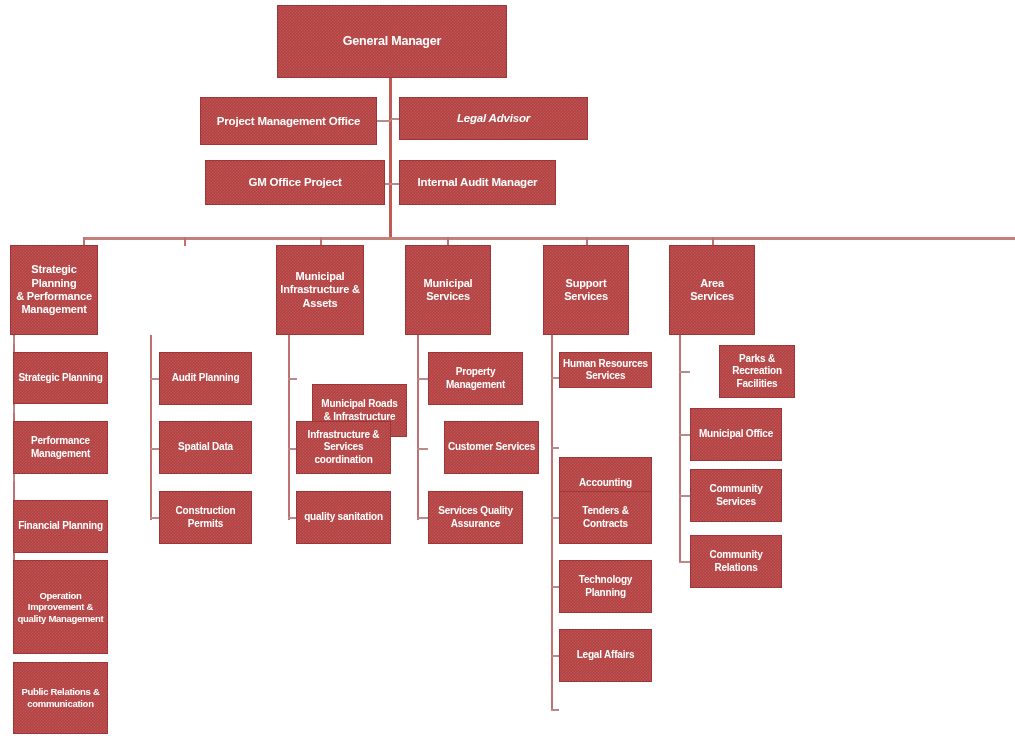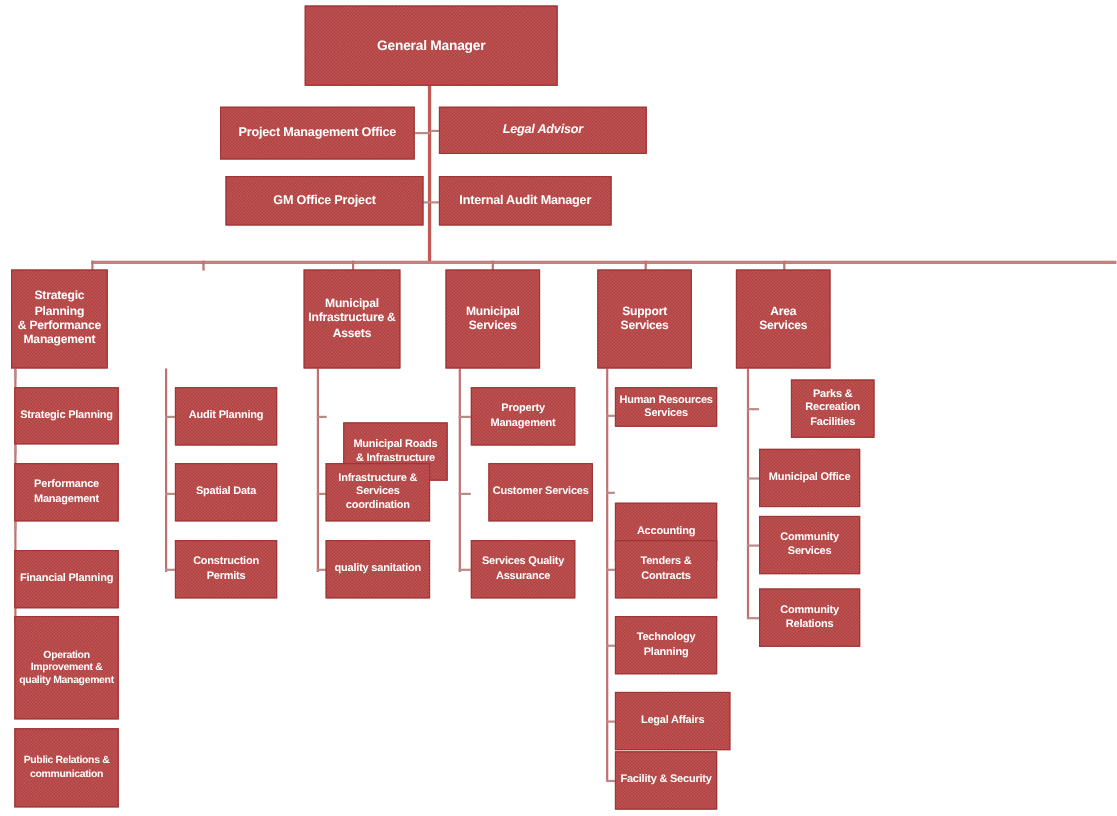--- a/index.html
+++ b/index.html
@@ -156,22 +156,21 @@
   <div class="node leaf" style="left:428px;top:491px;width:95px;height:53px;">Services Quality
 Assurance</div>
 
   <div class="node leaf" style="left:559px;top:352px;width:93px;height:36px;">Human Resources
 Services</div>
   <div class="node leaf" style="left:559px;top:421px;width:93px;height:53px;margin-top:36px;">Accounting</div>
   <div class="node leaf" style="left:559px;top:491px;width:93px;height:53px;">Tenders &amp;
 Contracts</div>
   <div class="node leaf" style="left:559px;top:560px;width:93px;height:53px;">Technology
 Planning</div>
-  <div class="node leaf" style="left:559px;top:629px;width:105px;height:53px;">Legal Affairs</div>
-  <div class="node leaf" style="left:559px;top:683px;width:93px;height:53px;">Facility &amp; Security</div>
+  <div class="node leaf" style="left:559px;top:629px;width:93px;height:53px;">Legal Affairs</div>
 
   <div class="node leaf" style="left:719px;top:345px;width:76px;height:53px;">Parks &amp;
 Recreation
 Facilities</div>
   <div class="node leaf" style="left:690px;top:408px;width:92px;height:53px;">Municipal Office</div>
   <div class="node leaf" style="left:690px;top:469px;width:92px;height:53px;">Community
 Services</div>
   <div class="node leaf" style="left:690px;top:535px;width:92px;height:53px;">Community
 Relations</div>
 

